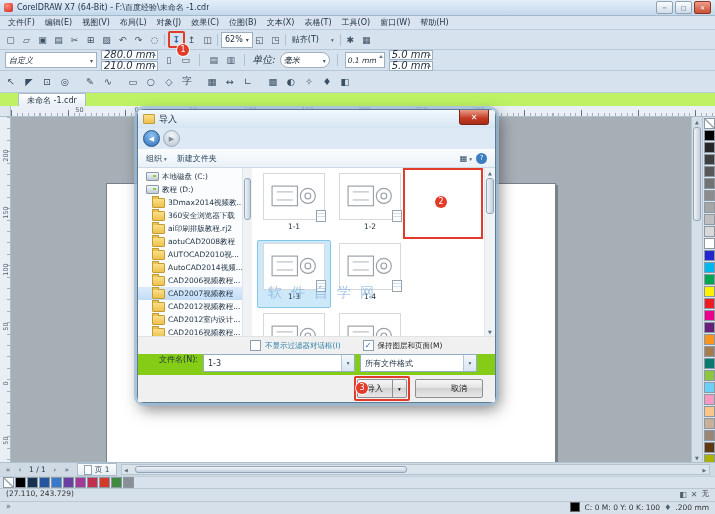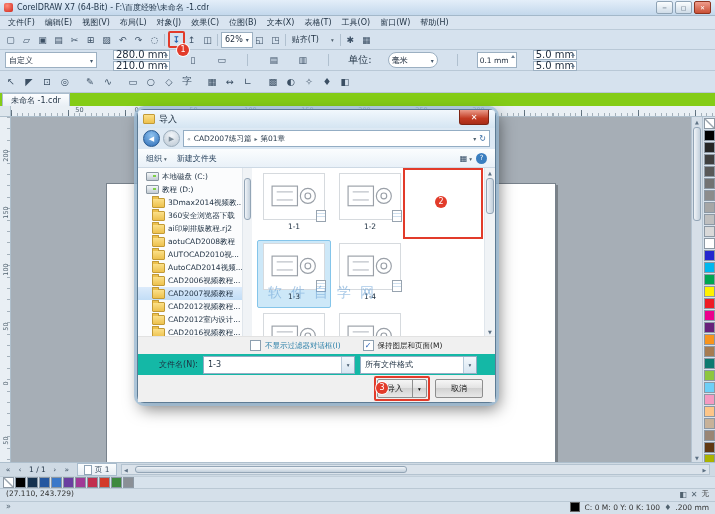--- a/index.html
+++ b/index.html
@@ -35,42 +35,42 @@
   .snap-drop{display:inline-flex;align-items:center;gap:10px;font-size:8px;color:#1d2f41;padding:0 3px;}
   .anno-wrap{position:relative;display:inline-flex;margin:0 2px;}
   .anno-box{position:absolute;inset:-2px;border:2px solid #e23b2a;border-radius:2px;pointer-events:none;z-index:45;}
   .badge{position:absolute;width:12px;height:12px;background:#e23b2a;border-radius:50%;color:#fff;
     font-size:8px;line-height:12px;text-align:center;box-shadow:0 0 0 1px rgba(255,255,255,.85);z-index:50;}
   .badge.b1{left:7px;top:11px;}
   .import-glyph{color:#1f5fae;font-weight:bold;}
 
   
   .propbar{height:20px;flex:0 0 auto;display:flex;align-items:center;background:#d6e2ee;
-    border-bottom:1px solid #b9c8d6;padding:0 5px;gap:16px;}
+    border-bottom:1px solid #b9c8d6;padding:0 5px;gap:4px;font-style:italic;}
   .combo.preset{width:84px;justify-content:space-between;}
   .combo.units{width:42px;justify-content:space-between;border-radius:8px;}
   .stack{display:flex;flex-direction:column;gap:1px;}
   .numin{display:flex;align-items:center;height:8px;background:#fff;border:1px solid #9cb0c2;
     font-size:10px;padding:0 2px;color:#223041;position:relative;min-width:34px;}
   .numin.single{height:14px;font-size:7.5px;}
   .numin::after{content:"";position:absolute;right:1px;top:2px;border-left:2px solid transparent;
     border-right:2px solid transparent;border-bottom:3px solid #6b7f93;}
   .plabel{font-size:10px;color:#1d2f41;}
 
   
   .toolrow{height:21px;flex:0 0 auto;display:flex;align-items:center;background:#d6e2ee;
     border-bottom:1px solid #b9c8d6;padding:0 4px;}
   .toolrow .cells{display:flex;align-items:center;gap:4px;}
   .toolrow .cells span.tool{display:inline-flex;width:14px;height:14px;align-items:center;
     justify-content:center;font-size:9.5px;color:#3b4f63;}
   .toolrow .cells span.tool:nth-of-type(5),.toolrow .cells span.tool:nth-of-type(7),
   .toolrow .cells span.tool:nth-of-type(11),.toolrow .cells span.tool:nth-of-type(14){margin-left:7px;}
 
   
-  .tabrow{height:13px;flex:0 0 auto;display:flex;align-items:flex-start;background:#84cc16;padding-left:2px;}
+  .tabrow{height:13px;flex:0 0 auto;display:flex;align-items:flex-start;background:#bef264;padding-left:18px;}
   .doctab{height:12px;display:flex;align-items:center;background:linear-gradient(#fdfeff,#e9eff5);
     border:1px solid #a9bccd;border-bottom:none;padding:0 8px;font-size:8px;color:#1d2f41;}
   .rulerrow{height:10px;flex:0 0 auto;display:flex;background:#e9eff4;border-bottom:1px solid #aebfcc;}
   .rcorner{width:10px;background:#dde6ed;border-right:1px solid #aebfcc;flex:0 0 auto;}
   .hruler{flex:1;position:relative;}
   .hr-ticks{position:absolute;inset:0;background-image:
       repeating-linear-gradient(90deg, rgba(80,100,115,.45) 0 1px, transparent 1px 5.7px),
       repeating-linear-gradient(90deg, rgba(60,80,95,.75) 0 1px, transparent 1px 57px);
     background-size:100% 3px,100% 6px;background-position:0 100%,0 100%;background-repeat:repeat-x;}
   .hr-nums{position:absolute;left:40px;top:0;display:flex;}
@@ -180,33 +180,33 @@
     color:rgba(110,165,215,.6);z-index:6;white-space:nowrap;pointer-events:none;}
   .anno-rect{position:absolute;border:2px solid #e23b2a;z-index:30;pointer-events:none;}
   .anno2{left:151px;top:0;width:76px;height:67px;}
   .badge.b2{left:183px;top:28px;}
   .dlg-opts{height:17px;flex:0 0 auto;display:flex;align-items:center;font-size:7.5px;gap:4px;
     padding-left:112px;background:#f0f0f0;border-top:1px solid #e2e2e2;}
   .cb{width:9px;height:9px;background:#fff;border:1px solid #8ea0b0;display:inline-flex;
     align-items:center;justify-content:center;font-size:8px;color:#2a62b8;flex:0 0 auto;}
   .lbl-teal{color:#2a7fa8;}
   .opt-gap{width:14px;}
-  .dlg-fname{height:21px;flex:0 0 auto;display:flex;align-items:center;gap:5px;padding:0 18px 0 14px;
-    font-size:8px;background:#14b8a6;}
+  .dlg-fname{height:21px;flex:0 0 auto;display:flex;align-items:flex-start;gap:5px;padding:0 18px 0 14px;
+    font-size:8px;background:#84cc16;}
   .fname-label{width:46px;text-align:right;color:#1d2f41;flex:0 0 auto;}
   .fcombo{display:flex;align-items:center;height:16px;background:#fff;border:1px solid #93adc4;
     font-size:8px;color:#1d2f41;padding-left:4px;overflow:hidden;}
   .fcombo .dd{margin-left:auto;width:12px;height:100%;display:flex;align-items:center;justify-content:center;
     background:linear-gradient(#f2f7fb,#d8e6f2);border-left:1px solid #b5c8d8;font-size:5.5px;color:#44586c;}
   .fc1{width:150px;}
   .fc2{width:114px;}
   .dlg-btns{height:27px;flex:0 0 auto;display:flex;align-items:center;justify-content:flex-end;
     gap:8px;padding:0 12px;background:#f0f0f0;}
   .w7btn{height:17px;display:inline-flex;align-items:center;justify-content:center;font-size:8px;color:#111;
-    background:linear-gradient(#f6f6f6,#e4e4e4 45%,#d0d0d0 46%,#e8e8e8);border:1px solid #8e8e8e;border-radius:2px;}
+    background:linear-gradient(#f6f6f6,#e4e4e4 45%,#d0d0d0 46%,#e8e8e8);border:1px solid #8e8e8e;border-radius:2px;padding-left:20px;}
   .btn-cancel{width:46px;}
   .impwrap{position:relative;display:inline-flex;}
   .impwrap .anno-box{inset:-3px;}
   .btn-import{display:inline-flex;padding:0;}
   .impmain{padding:0 9px;display:flex;align-items:center;height:100%;}
   .impdd{width:13px;height:100%;display:flex;align-items:center;justify-content:center;
     border-left:1px solid #8e8e8e;font-size:5.5px;}
   .badge.b3{left:-1px;top:3px;}
 </style>
 </head>
@@ -475,28 +475,20 @@
 
   <div class="dlg">
     <div class="dlg-title">
       <span class="dlg-ico"></span>
       <span class="ttext">导入</span>
       <span class="dlg-close">✕</span>
     </div>
     <div class="dlg-addr">
       <span class="navb">◀</span>
       <span class="navb fwd">▶</span>
-      <span class="crumb">
-        <span class="csep">«</span>
-        <span>CAD2007练习篇</span>
-        <span class="csep">▸</span>
-        <span>第01章</span>
-        <span class="cdd">▾</span>
-        <span class="refresh">↻</span>
-      </span>
     </div>
     <div class="dlg-tools">
       <span>
         <span>组织</span><span class="dd-sm">▾</span>
       </span>
       <span>新建文件夹</span>
       <span class="tools-right">
         <span>
           <span>▦</span><span class="dd-sm">▾</span>
         </span>

